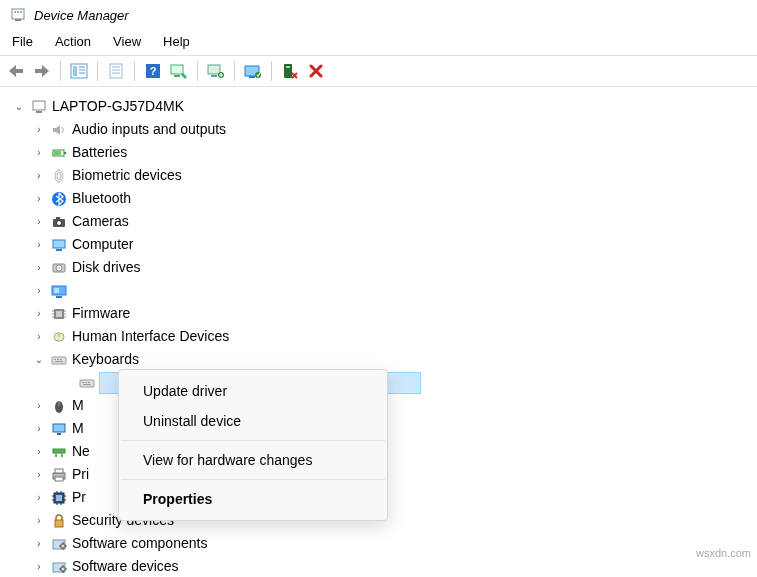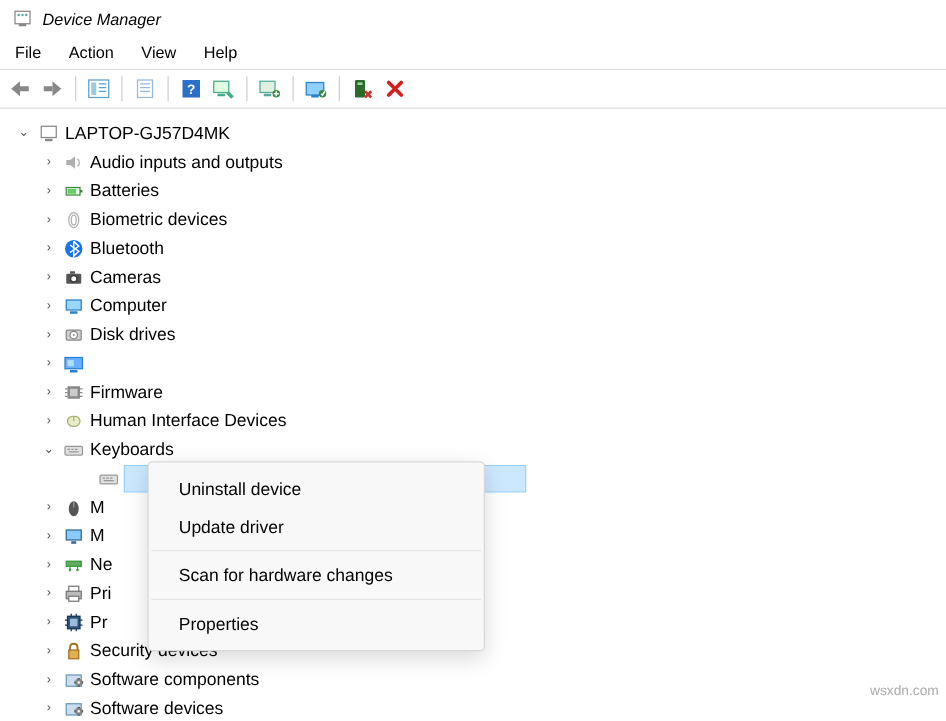--- a/index.html
+++ b/index.html
@@ -110,21 +110,21 @@
   }
   .ctx-item {
     padding: 6px 24px;
     line-height: 18px;
   }
   .ctx-sep {
     height: 1px;
     background: #e4e4e4;
     margin: 4px 2px;
   }
-  .ctx-bold { font-weight: 400; }
+  .ctx-bold { font-weight: 700; }
   .watermark {
     position: absolute;
     right: 6px;
     bottom: 18px;
     font-size: 11px;
     color: #aaa;
   }
 </style>
 </head>
 <body>
@@ -473,22 +473,22 @@
             <rect x="11" y="12.5" width="2" height="1" fill="#555"></rect>
             <rect x="8.5" y="9" width="1" height="2" fill="#555"></rect>
             <rect x="14.5" y="9" width="1" height="2" fill="#555"></rect>
           </svg>
         </span>
         <span>Software devices</span>
       </div>
     </div>
 
   <div class="context-menu">
+    <div class="ctx-item">Update driver</div>
     <div class="ctx-item">Uninstall device</div>
-    <div class="ctx-item">Update driver</div>
     <div class="ctx-sep"></div>
-    <div class="ctx-item">Scan for hardware changes</div>
+    <div class="ctx-item">View for hardware changes</div>
     <div class="ctx-sep"></div>
     <div class="ctx-item ctx-bold">Properties</div>
   </div>
 </div>
 
 <div class="watermark">wsxdn.com</div>
 
 </body></html>

